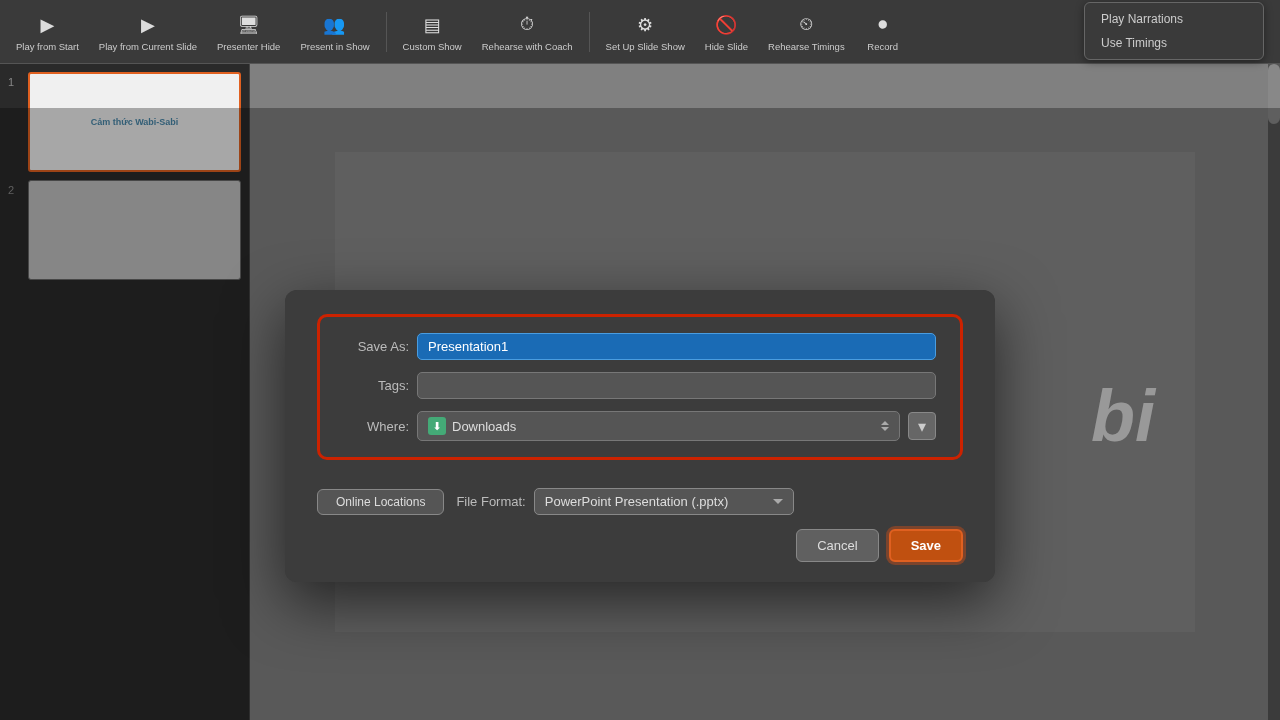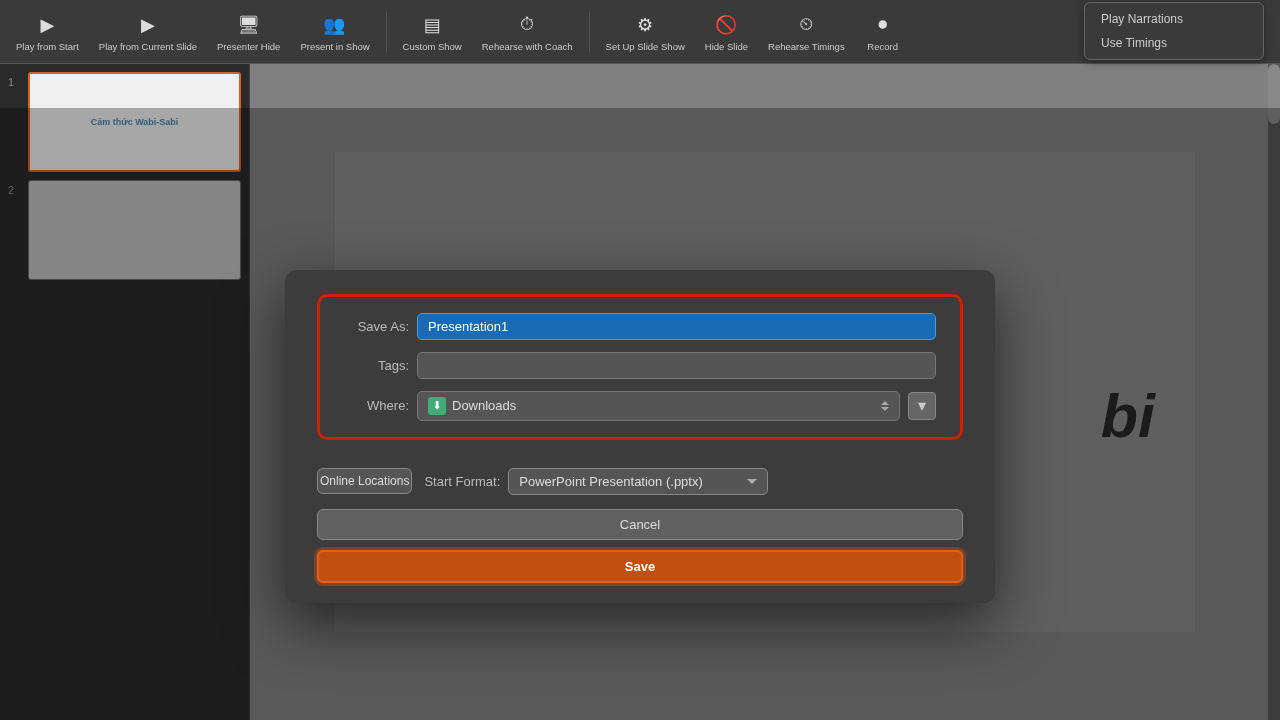--- a/index.html
+++ b/index.html
@@ -145,23 +145,23 @@
       background: #888;
       width: 860px;
       height: 480px;
       position: relative;
       display: flex;
       align-items: center;
       justify-content: flex-end;
       padding-right: 40px;
     }
     .slide-text-wabi {
-      font-size: 61px;
+      font-size: 72px;
       font-weight: bold;
-      color: #000000;
+      color: #ffffff;
       opacity: 0.7;
       font-style: italic;
       margin-top: 48px;
     }
 
     
     .dialog-overlay {
       position: absolute;
       top: 64px;
       left: 0;
@@ -300,21 +300,21 @@
       display: flex;
       align-items: center;
       gap: 12px;
       margin-bottom: 14px;
     }
 
     .online-locations-btn {
       background: #555;
       border: 1px solid #888;
       border-radius: 6px;
-      padding: 5px 2px;
+      padding: 5px 18px;
       color: #ddd;
       font-size: 12px;
       cursor: pointer;
     }
 
     .file-format-row {
       display: flex;
       align-items: center;
       gap: 8px;
       flex: 1;
@@ -342,21 +342,20 @@
       height: 0;
       border-left: 5px solid transparent;
       border-right: 5px solid transparent;
       border-top: 5px solid #aaa;
     }
 
     .dialog-buttons-row {
       display: flex;
       justify-content: flex-end;
       gap: 10px;
-      flex-direction: column;
     }
 
     .btn-cancel {
       background: #606060;
       border: 1px solid #888;
       border-radius: 6px;
       padding: 7px 20px;
       color: #ddd;
       font-size: 13px;
       cursor: pointer;
@@ -513,21 +512,21 @@
             <div>▾</div>
           </div>
         </div>
       </div>
     </div>
 
     <div class="dialog-bottom">
       <div class="dialog-actions-row">
         <button class="online-locations-btn">Online Locations</button>
         <div class="file-format-row">
-          <div class="file-format-label">Start Format:</div>
+          <div class="file-format-label">File Format:</div>
           <div class="file-format-select">
             <div class="file-format-select-text">PowerPoint Presentation (.pptx)</div>
             <div class="file-format-chevron"></div>
           </div>
         </div>
       </div>
 
       <div class="dialog-buttons-row">
         <button class="btn-cancel">Cancel</button>
         <button class="btn-save">Save</button>

